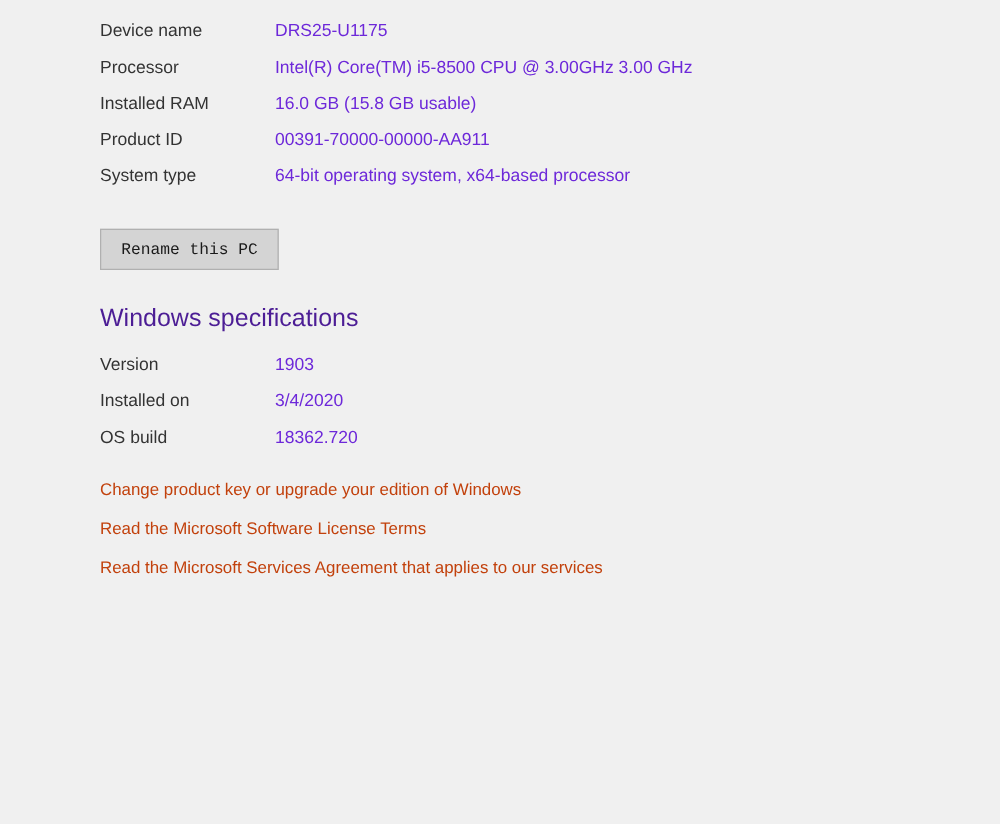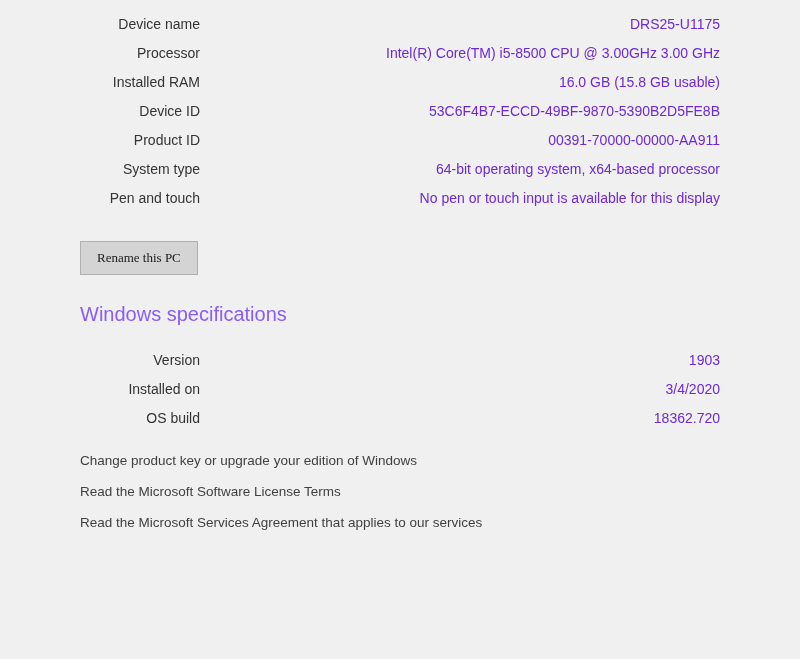--- a/index.html
+++ b/index.html
@@ -29,21 +29,20 @@
     .specs-table {
       width: 100%;
       border-collapse: collapse;
       margin-bottom: 20px;
     }
 
     .specs-table tr td {
       padding: 4px 0;
       vertical-align: top;
       line-height: 1.5;
-      text-align: right;
     }
 
     .specs-table tr td:first-child {
       width: 140px;
       color: #333;
       font-weight: 400;
       padding-right: 20px;
       white-space: nowrap;
     }
 
@@ -53,32 +52,32 @@
 
     .rename-btn {
       display: inline-block;
       background-color: #d4d4d4;
       border: 1px solid #b0b0b0;
       padding: 8px 16px;
       font-size: 13px;
       color: #1a1a1a;
       cursor: pointer;
       margin: 8px 0 28px 0;
-      font-family: Liberation Serif, serif;
+      font-family: Liberation Mono, monospace;
     }
 
     .section-title {
       font-size: 20px;
       font-weight: 300;
-      color: #8b5cf6;
-      margin-bottom: 20px;
+      color: #4c1d95;
+      margin-bottom: 10px;
     }
 
     .link-item {
-      color: #404040;
+      color: #c2410c;
       text-decoration: none;
       display: block;
       margin-bottom: 16px;
       font-size: 13.5px;
       cursor: pointer;
     }
   </style>
 </head>
 <body>
 
@@ -93,34 +92,26 @@
     </tr>
         <tr>
       <td>Processor</td>
       <td>Intel(R) Core(TM) i5-8500 CPU @ 3.00GHz   3.00 GHz</td>
     </tr>
         <tr>
       <td>Installed RAM</td>
       <td>16.0 GB (15.8 GB usable)</td>
     </tr>
         <tr>
-      <td>Device ID</td>
-      <td>53C6F4B7-ECCD-49BF-9870-5390B2D5FE8B</td>
-    </tr>
-        <tr>
       <td>Product ID</td>
       <td>00391-70000-00000-AA911</td>
     </tr>
         <tr>
       <td>System type</td>
       <td>64-bit operating system, x64-based processor</td>
-    </tr>
-        <tr>
-      <td>Pen and touch</td>
-      <td>No pen or touch input is available for this display</td>
     </tr>
       </tbody>
   </table>
 
   
   <button class="rename-btn">Rename this PC</button>
 
   
   <h2 class="section-title">Windows specifications</h2>
 

